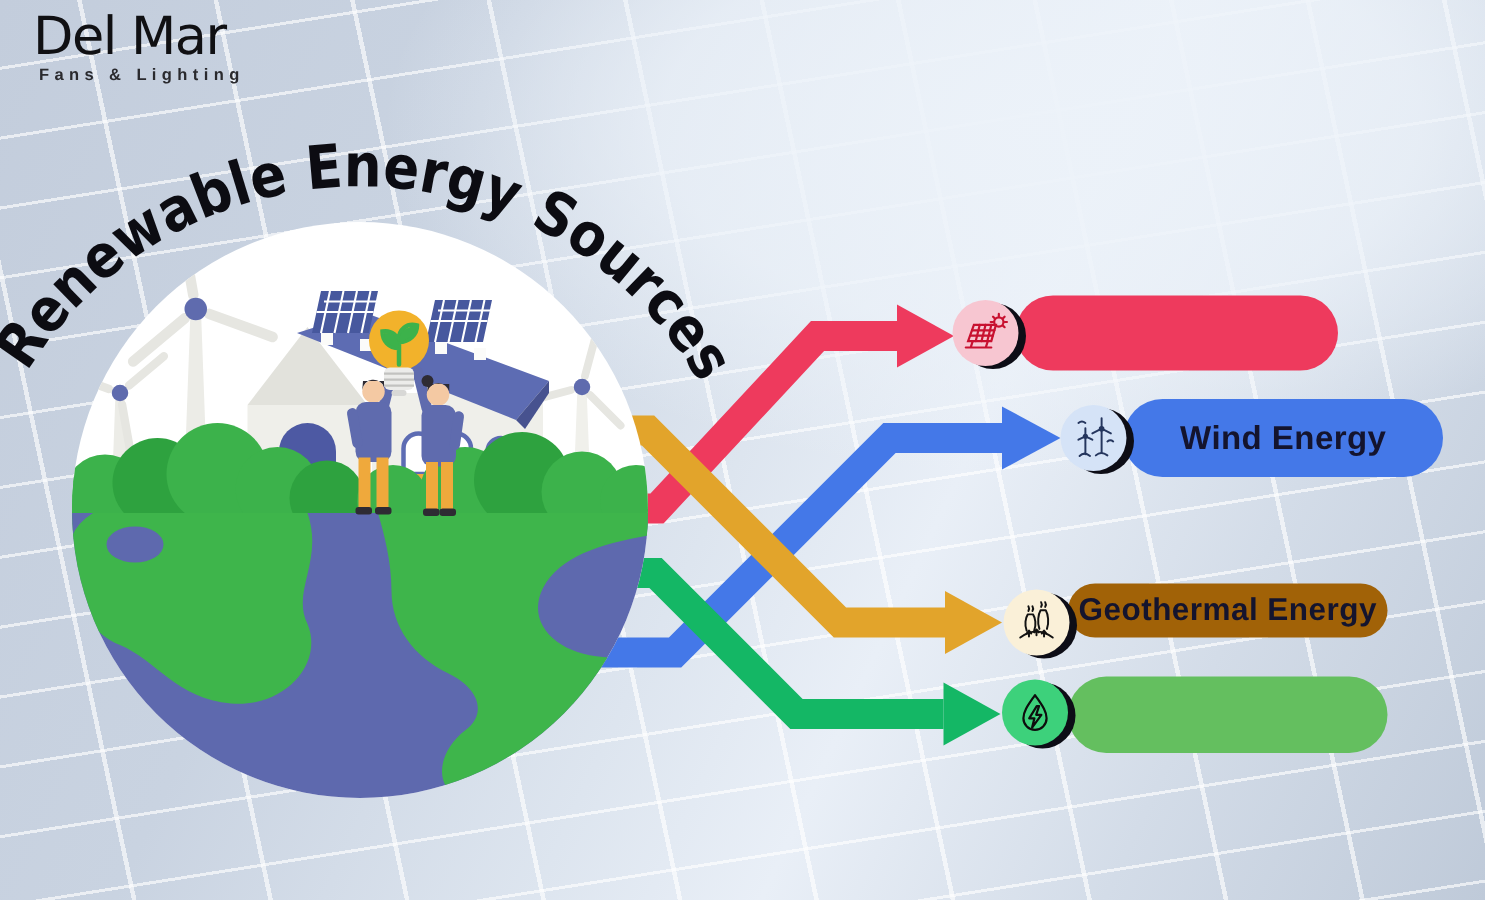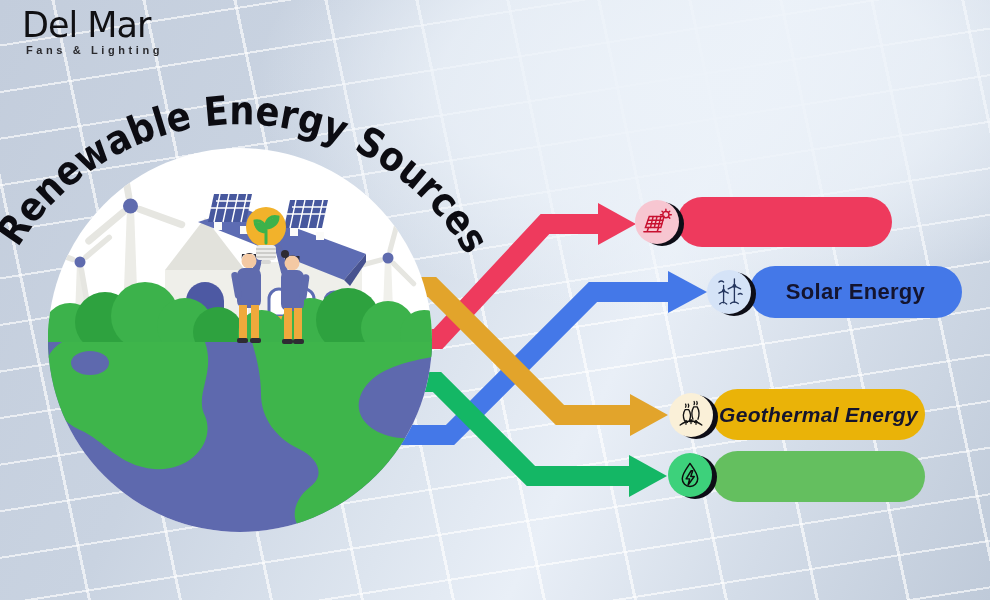--- a/index.html
+++ b/index.html
@@ -24,21 +24,21 @@
     margin:-1px 0 0 4px;}
 
   
   svg.scene{position:absolute;left:0;top:0;}
 
   
   .pill{position:absolute;display:flex;align-items:center;justify-content:center;
     border-radius:26px;color:#14142e;font-size:22px;font-weight:bold;letter-spacing:.3px;}
   .pill-solar{left:677px;top:197px;width:215px;height:50px;background:#ee3a5d;}
   .pill-wind{left:749px;top:266px;width:213px;height:52px;background:#4478e8;}
-  .pill-geo{left:712px;top:389px;width:213px;height:51px;background:#eab308;font-size:21px;font-style:italic;}
+  .pill-geo{left:712px;top:389px;width:213px;height:36px;background:#a16207;font-size:21px;}
   .pill-hydro{left:712px;top:451px;width:213px;height:51px;background:#64bf5f;}
   .badge{position:absolute;width:44px;height:44px;border-radius:50%;
     display:flex;align-items:center;justify-content:center;
     box-shadow:5px 2px 0 0 #0d0d16;}
   .badge-solar{left:-42px;top:3px;background:#f7c6d1;}
   .badge-wind{left:-42px;top:4px;background:#d5e3f7;}
   .badge-geo{left:-43px;top:4px;background:#faf0d8;}
   .badge-hydro{left:-44px;top:2px;background:#3dd17b;}
 </style>
 </head>
@@ -238,21 +238,21 @@
           <path d="M 29 14 L 29 5 M 29 14 L 37 18 M 29 14 L 21 18"></path>
           <circle cx="29" cy="14" r="1.6" fill="#25365e"></circle>
           <path d="M 15 36 V 22"></path>
           <path d="M 15 20.5 L 15 13.5 M 15 20.5 L 21 23.5 M 15 20.5 L 9 23.5"></path>
           <circle cx="15" cy="20.5" r="1.4" fill="#25365e"></circle>
           <path d="M 10 37.5 q 4 -4 9 0 M 24 37 q 4.5 -4 10 0"></path>
           <path d="M 9 9 q 3 -2.5 6 0 M 34 25 q 2.5 -2 5 0"></path>
         </g>
       </svg>
     </span>
-    <span>Solar Energy</span>
+    <span>Wind Energy</span>
   </div>
 
   <div class="pill pill-geo">
     <span class="badge badge-geo">
       <svg width="34" height="34" viewBox="0 0 44 44">
         <g fill="none" stroke="#121212" stroke-width="1.7" stroke-linecap="round" stroke-linejoin="round">
           <path d="M 13.5 29 C 11.5 24 12.5 18 14.5 15 H 19 C 21 18 22 24 20 29"></path>
           <path d="M 24.5 27.5 C 22.5 22 23.5 15 25.5 11.5 H 30 C 32 15 33 22 31 27.5"></path>
           <path d="M 15 12 q 1.2 -2 0 -4 M 18.5 12 q 1.2 -2 0 -4"></path>
           <path d="M 26 8.5 q 1.2 -2 0 -4 M 29.5 8.5 q 1.2 -2 0 -4"></path>

